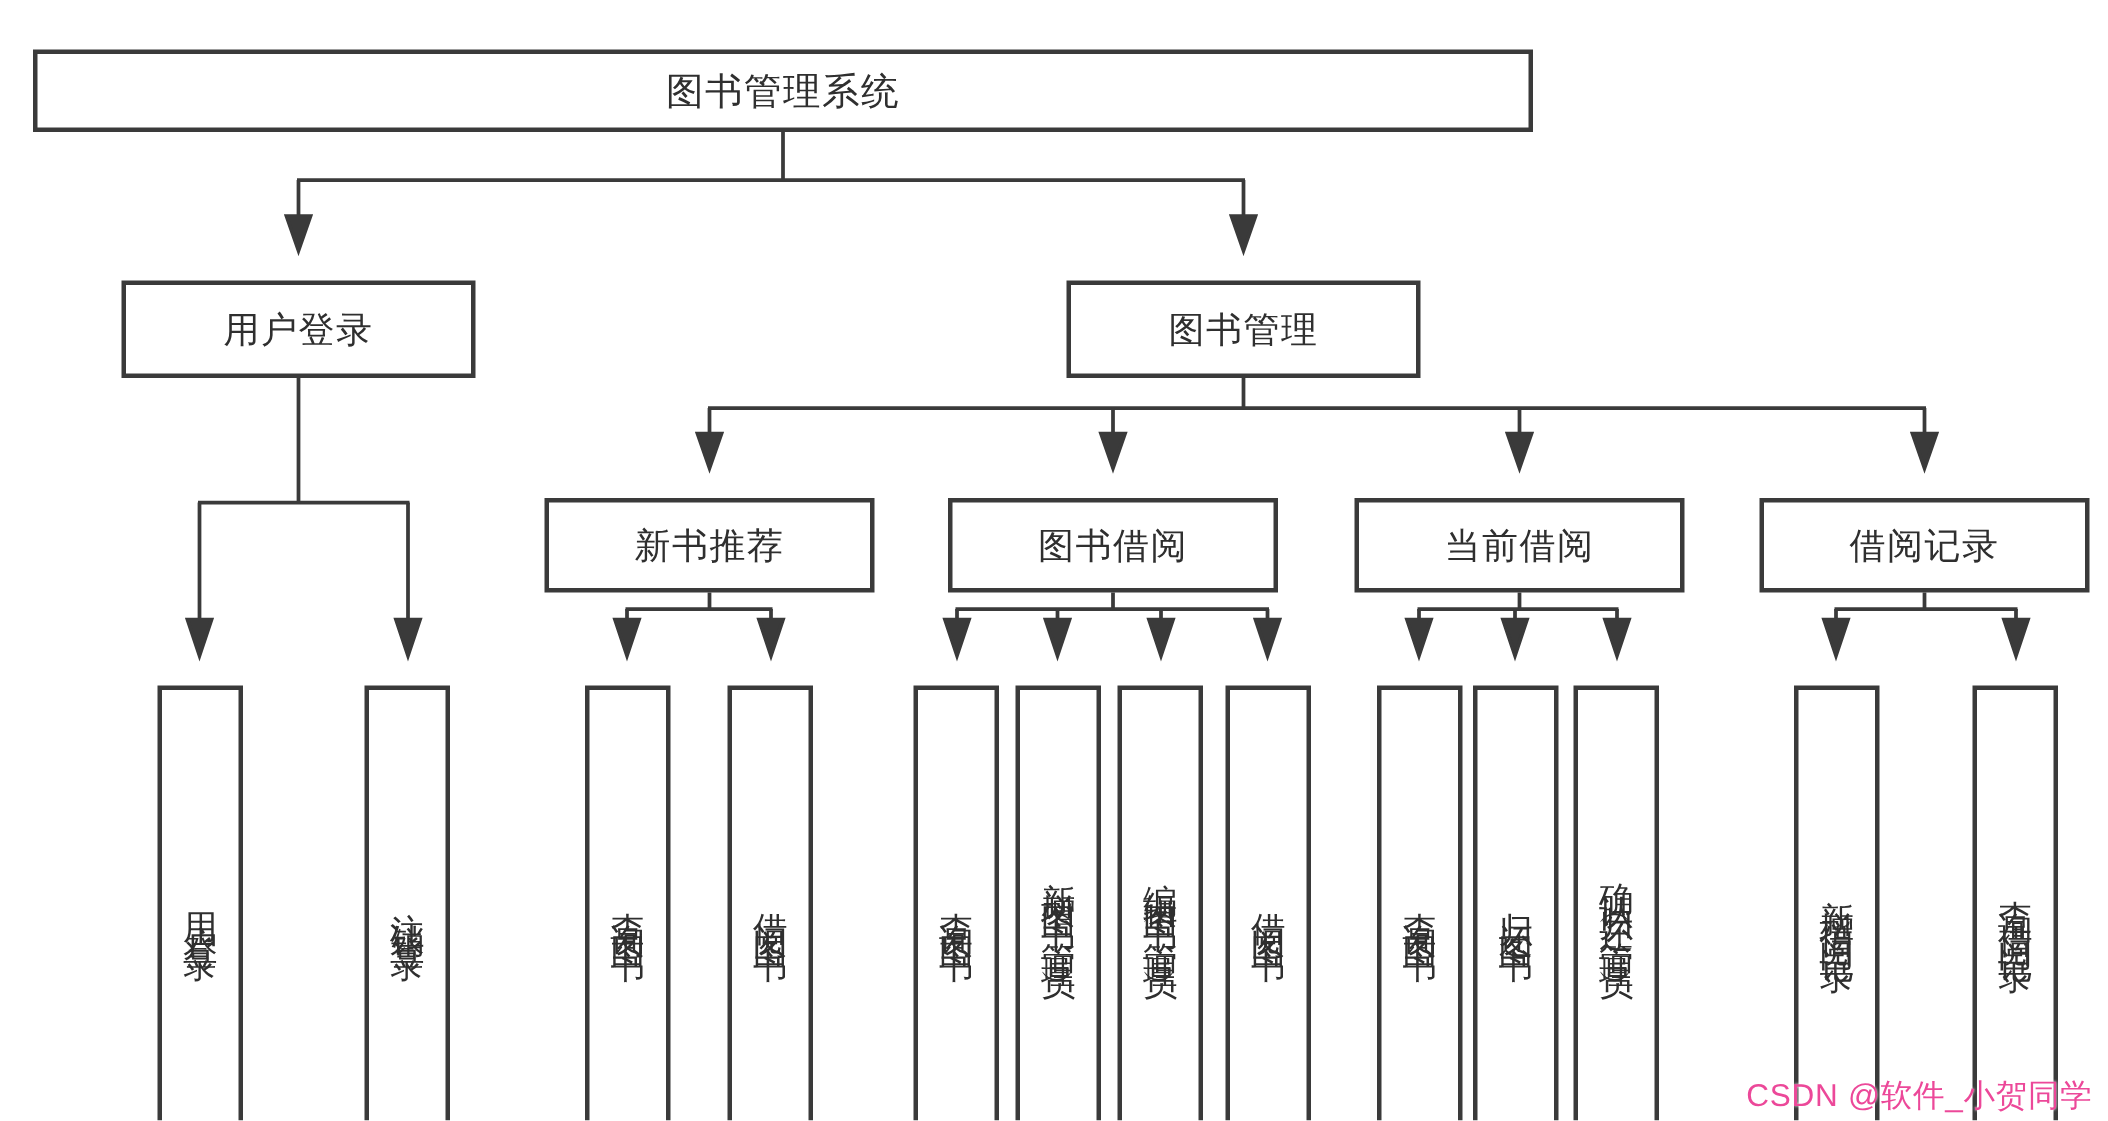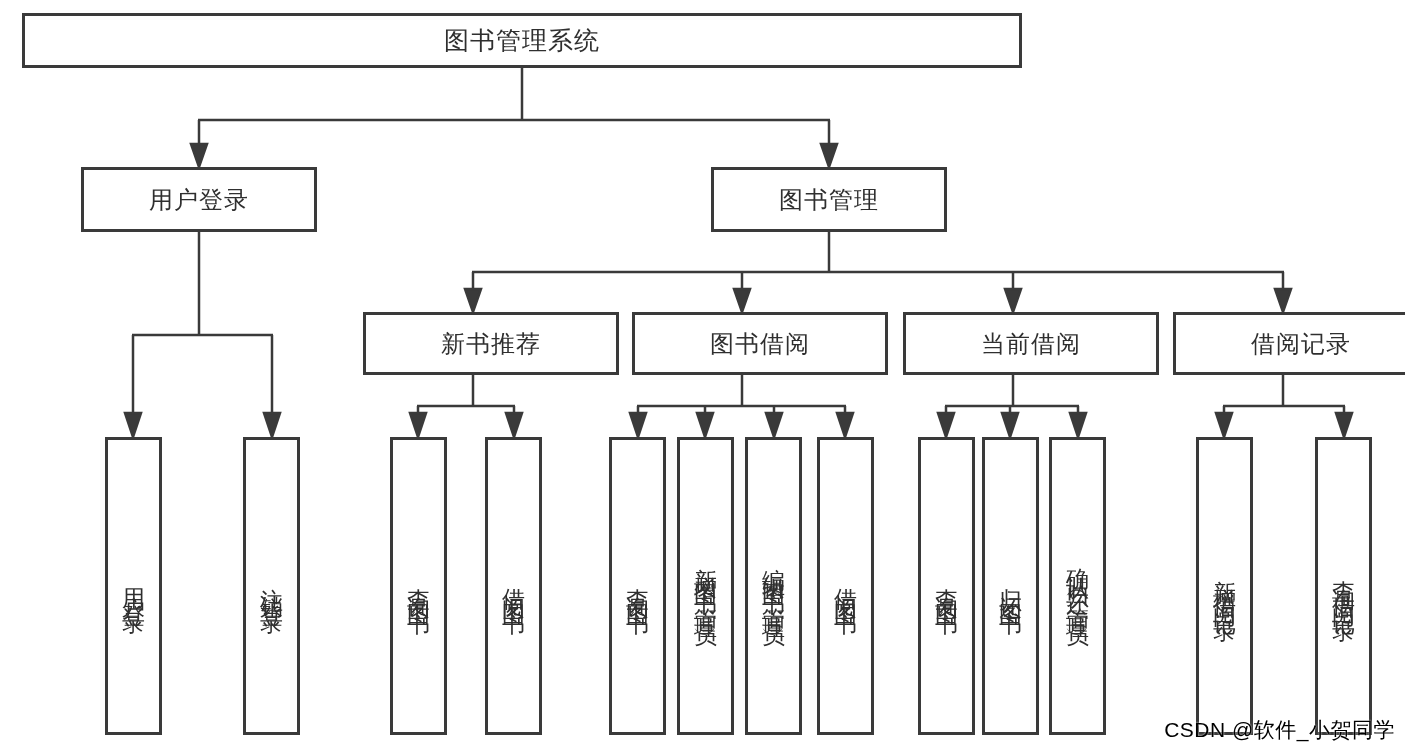--- a/index.html
+++ b/index.html
@@ -11,40 +11,41 @@
     overflow:hidden;
   }
   #wires{position:absolute;left:0;top:0;width:1405px;height:747px;}
   .node{
     position:absolute;
     box-sizing:border-box;
     border:3px solid #3a3a3a;
     background:#ffffff;
     display:flex;align-items:center;justify-content:center;
     color:#2f2f2f;
+    margin-top:20px;
   }
   .root{left:22px;top:13px;width:1000px;height:55px;font-size:25px;letter-spacing:1px;}
   .lvl2{top:167px;width:236px;height:65px;font-size:24px;letter-spacing:1px;}
-  .lvl3{top:312px;width:256px;height:63px;font-size:24px;letter-spacing:1px;}
+  .lvl3{top:312px;width:220px;height:63px;font-size:24px;letter-spacing:1px;}
   .leaf{
     top:437px;width:57px;height:298px;
     font-size:23px;
   }
   .leaf span{
     writing-mode:vertical-rl;
     text-orientation:mixed;
     letter-spacing:8px;
     line-height:1;
     display:block;
   }
   .watermark{
     position:absolute;
     right:10px;bottom:3px;
     font-size:21px;
-    color:#000000;
+    color:#ec4899;
     text-shadow:0 0 2px #ffffff;
     letter-spacing:0.5px;
     z-index:5;
     white-space:nowrap;
   }
 </style>
 </head>
 <body>
 
 <div id="canvas">

